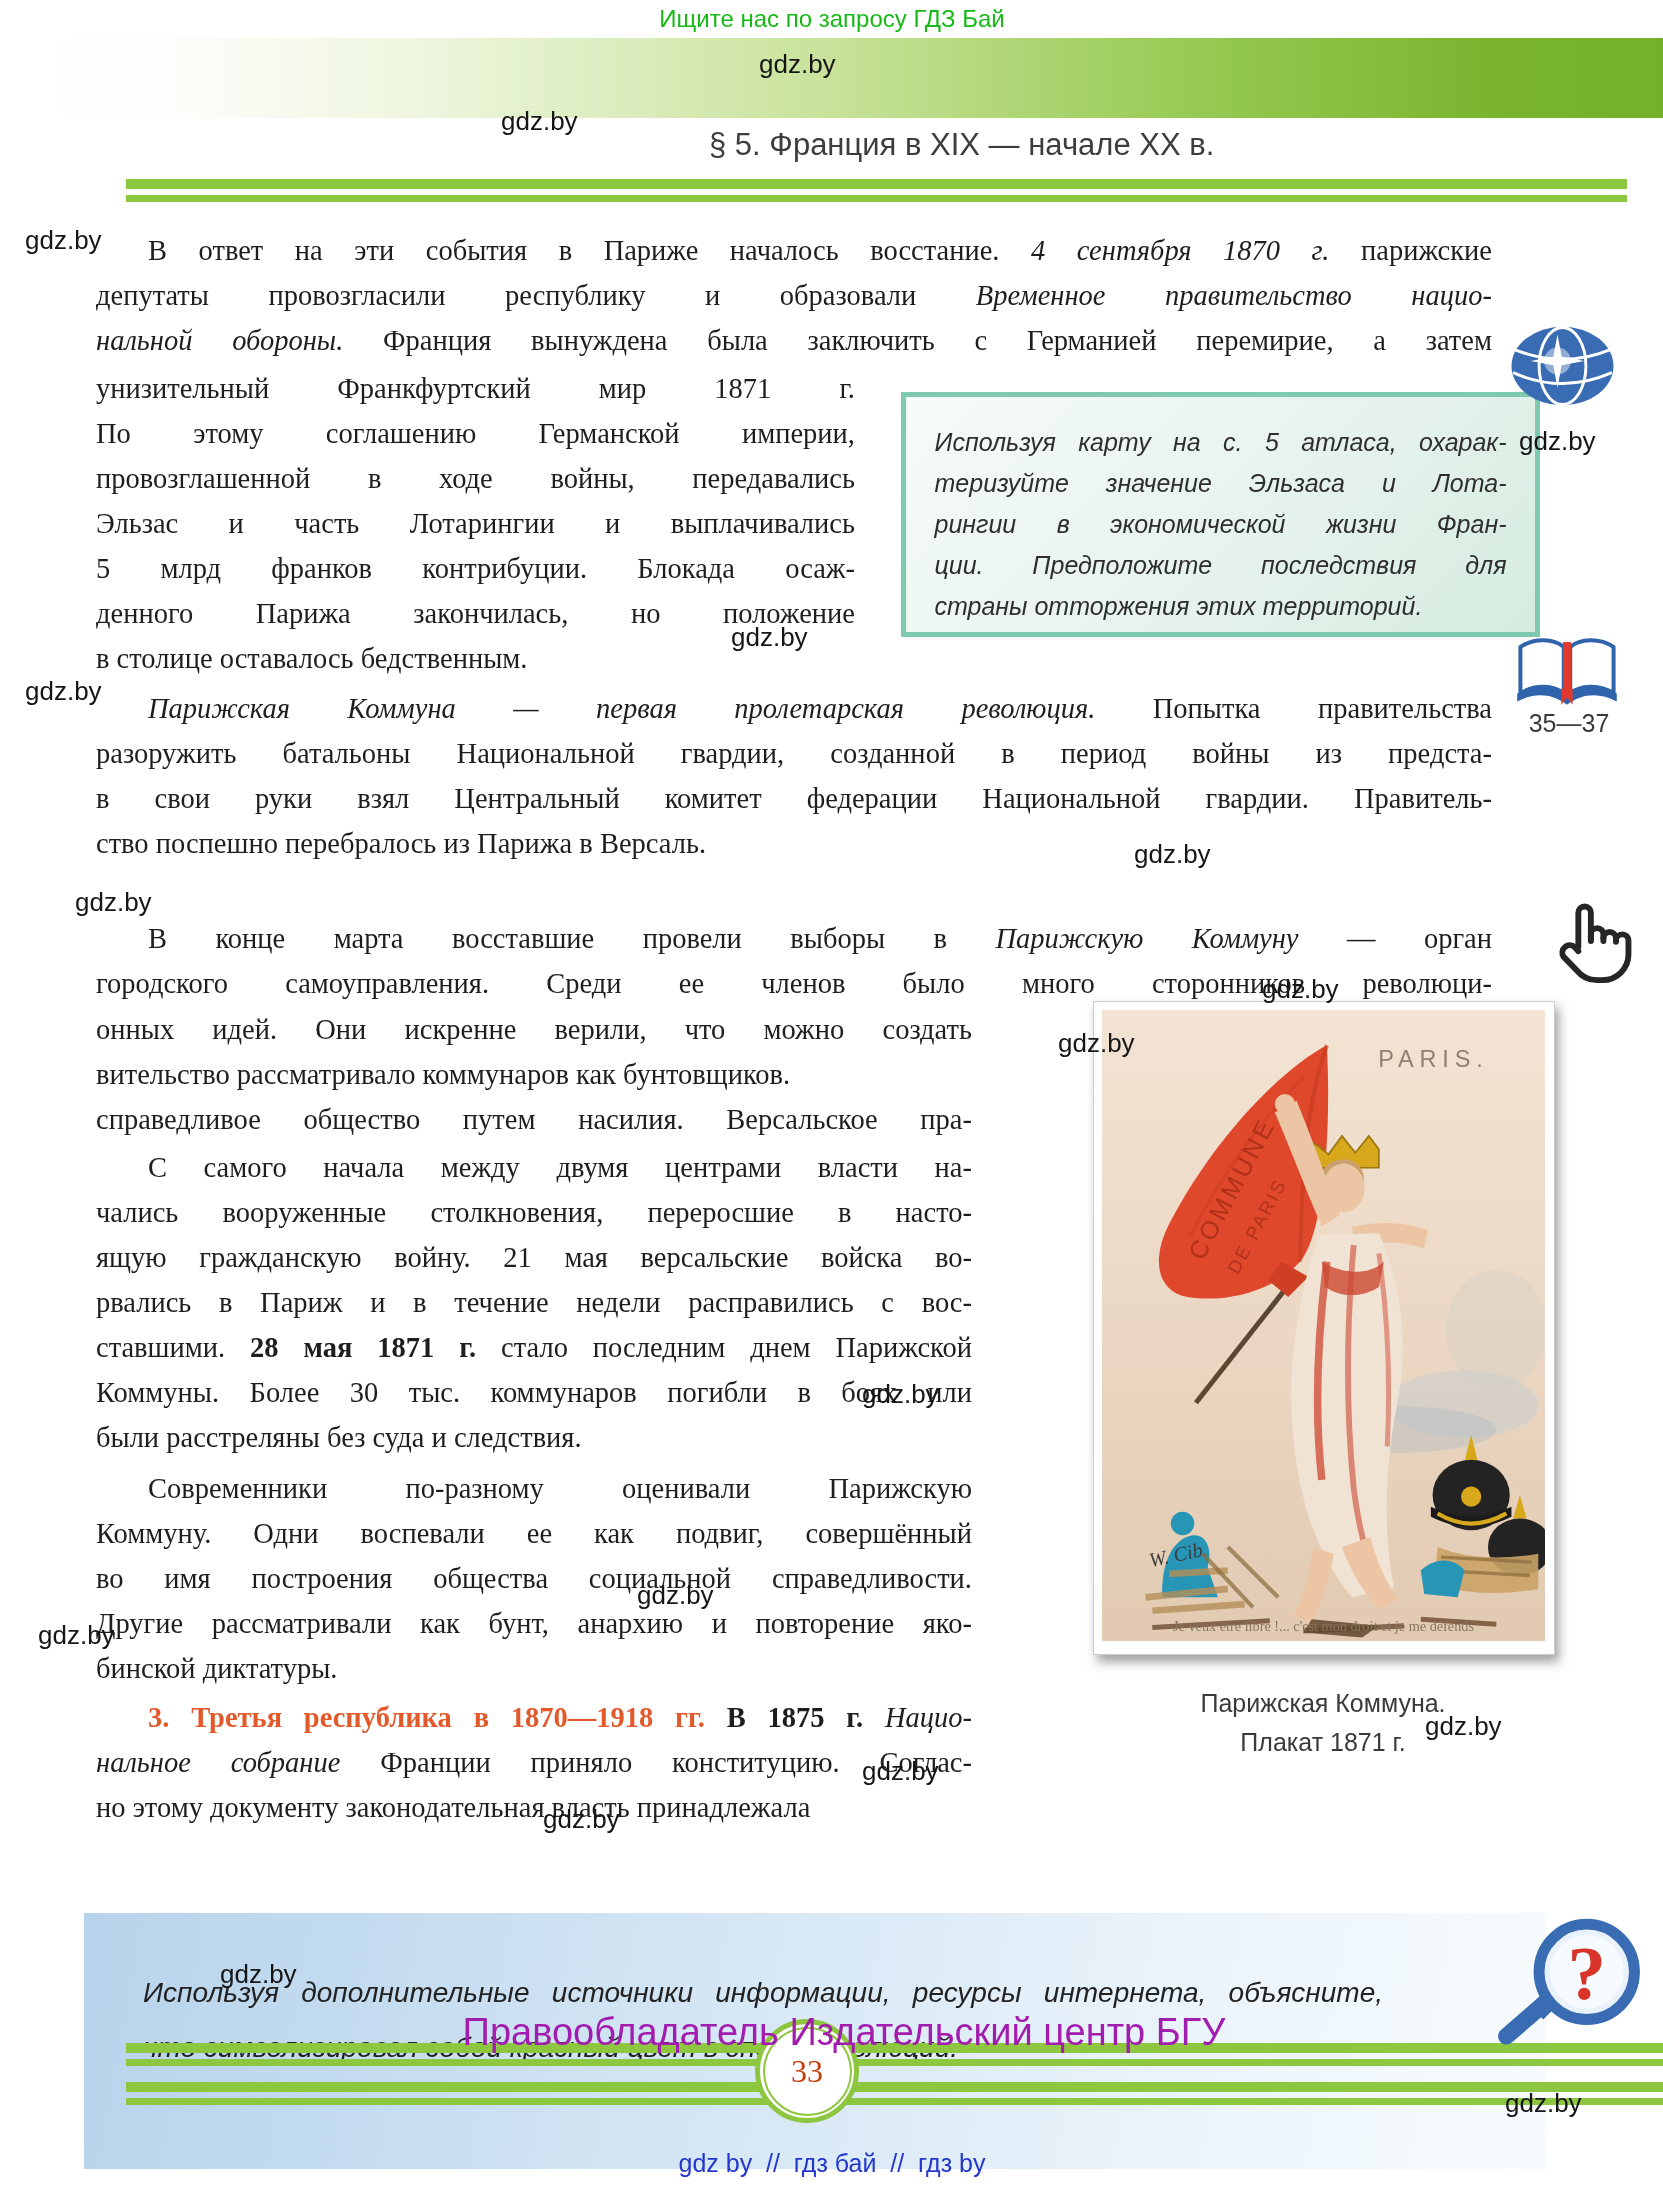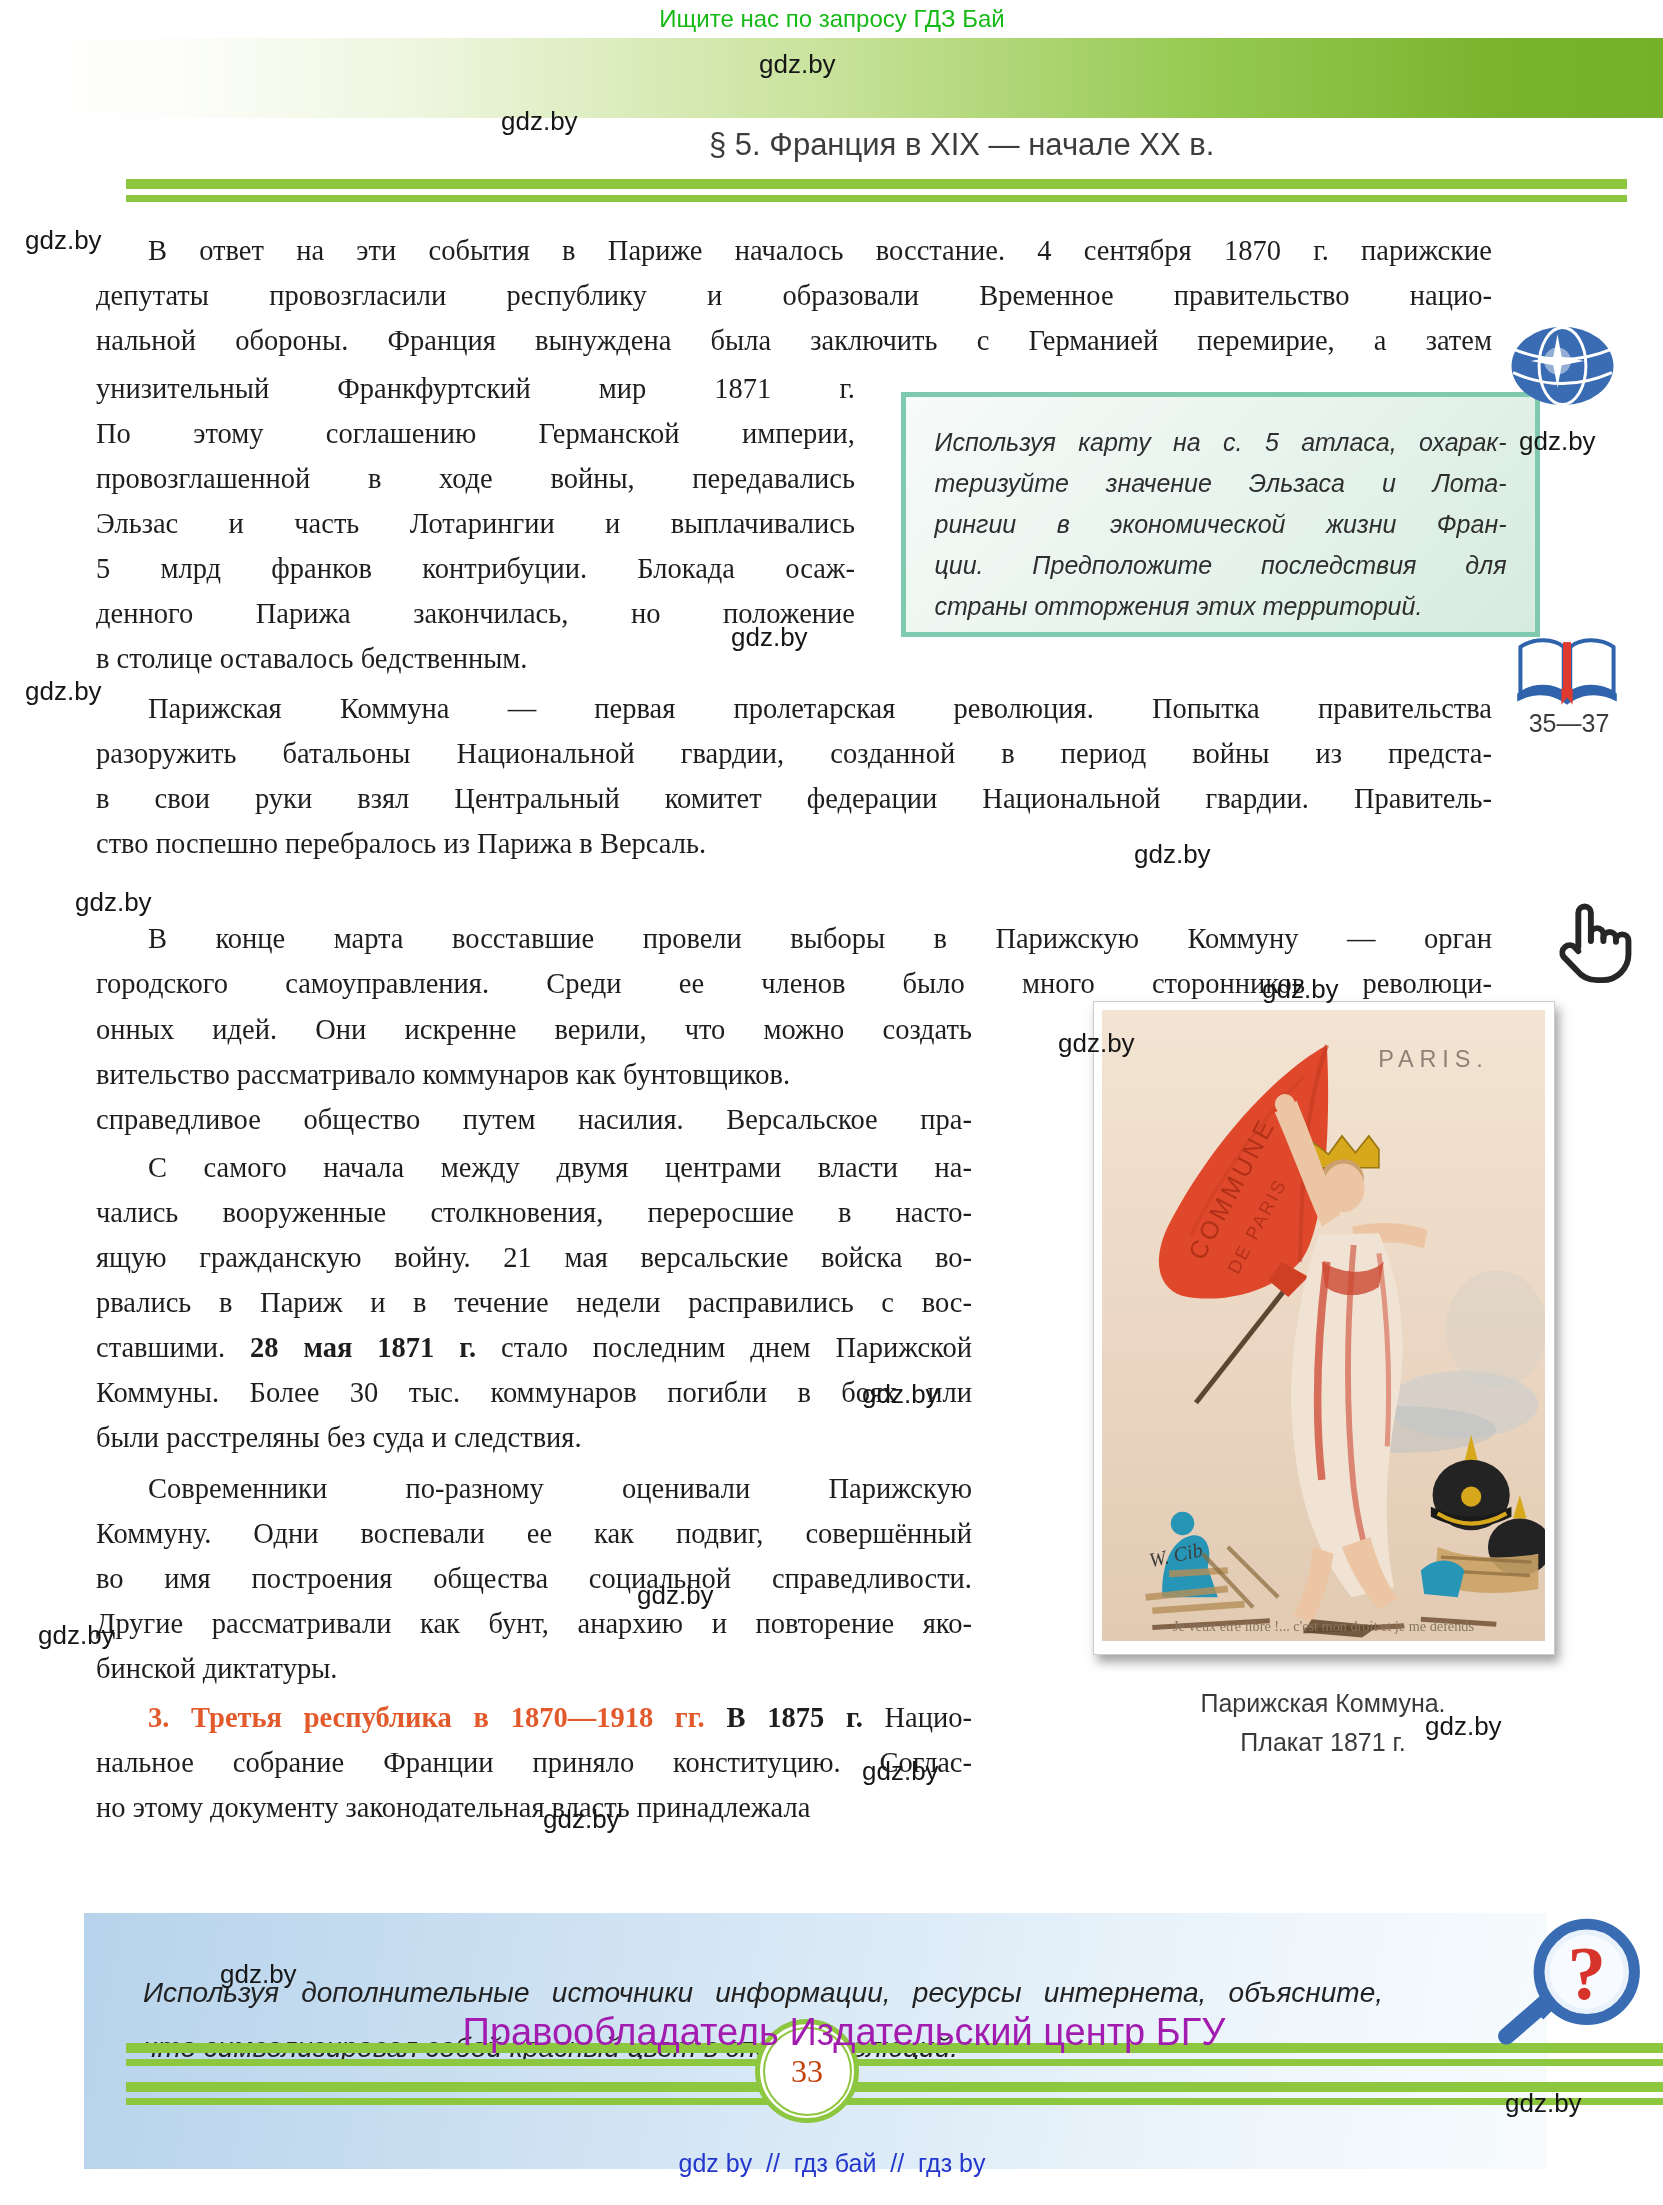--- a/index.html
+++ b/index.html
@@ -14,21 +14,21 @@
   .header{position:absolute;left:709px;top:127px;font-family:"Liberation Sans",sans-serif;
           font-size:31px;color:#3d3d3d;white-space:nowrap;}
   .sep{position:absolute;background:#8dc63f;}
   .sep1{left:126px;top:179px;width:1501px;height:10px;}
   .sep2{left:126px;top:195px;width:1501px;height:6.7px;}
   
   .para{position:absolute;font-family:"Liberation Serif",serif;font-size:28.5px;color:#1e1e1e;}
   .para .tl{height:45px;line-height:45px;}
   .tl.j{text-align:justify;text-align-last:justify;}
   .tl.ind{text-indent:52px;}
-  .sg-i{margin-top:16px;}
+  .sg-i{font-style:italic;margin-top:16px;}
   .sg-b{font-weight:bold;}
   .sg-o{font-weight:bold;color:#e2592b;}
   
   .mapbox{position:absolute;left:901px;top:392px;width:639px;height:245px;box-sizing:border-box;
           border:5px solid #7fc9af;padding:25px 28.5px 0 28.5px;
           background:linear-gradient(135deg,#f7fbf9 0%,#e6f3ec 55%,#d6ebe0 100%);}
   .mapbox .tl{height:41px;line-height:41px;font-family:"Liberation Sans",sans-serif;
               font-style:italic;font-size:25px;color:#2e2e2e;}
   
   .taskbox{position:absolute;left:84px;top:1913px;width:1463px;height:256px;box-sizing:border-box;

